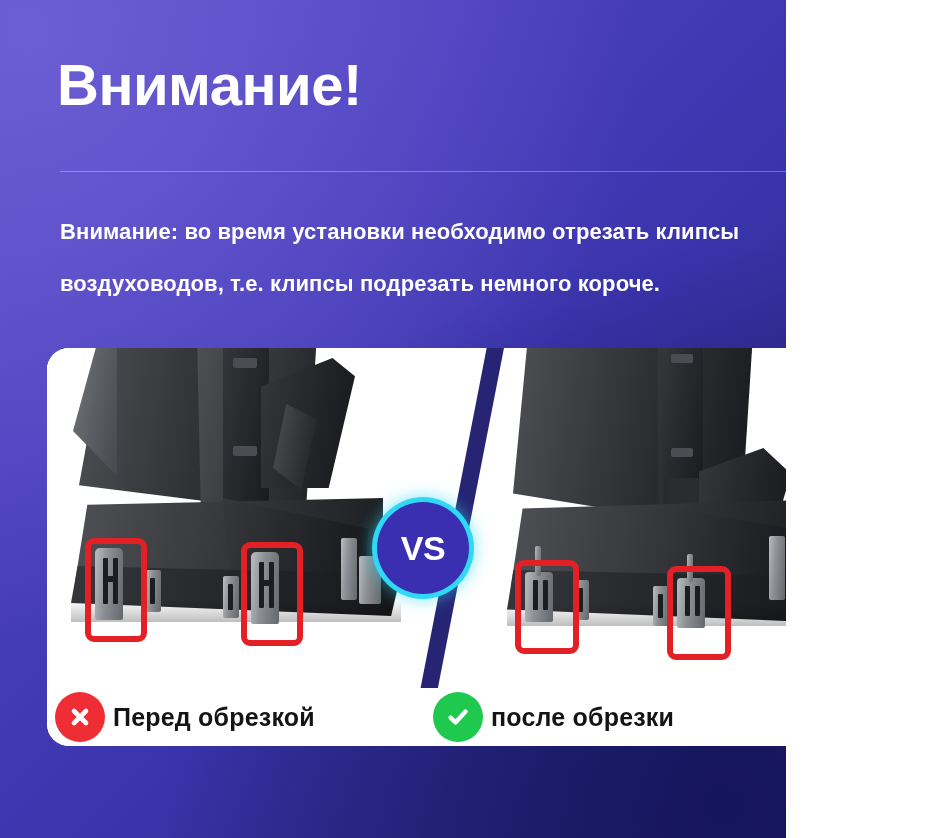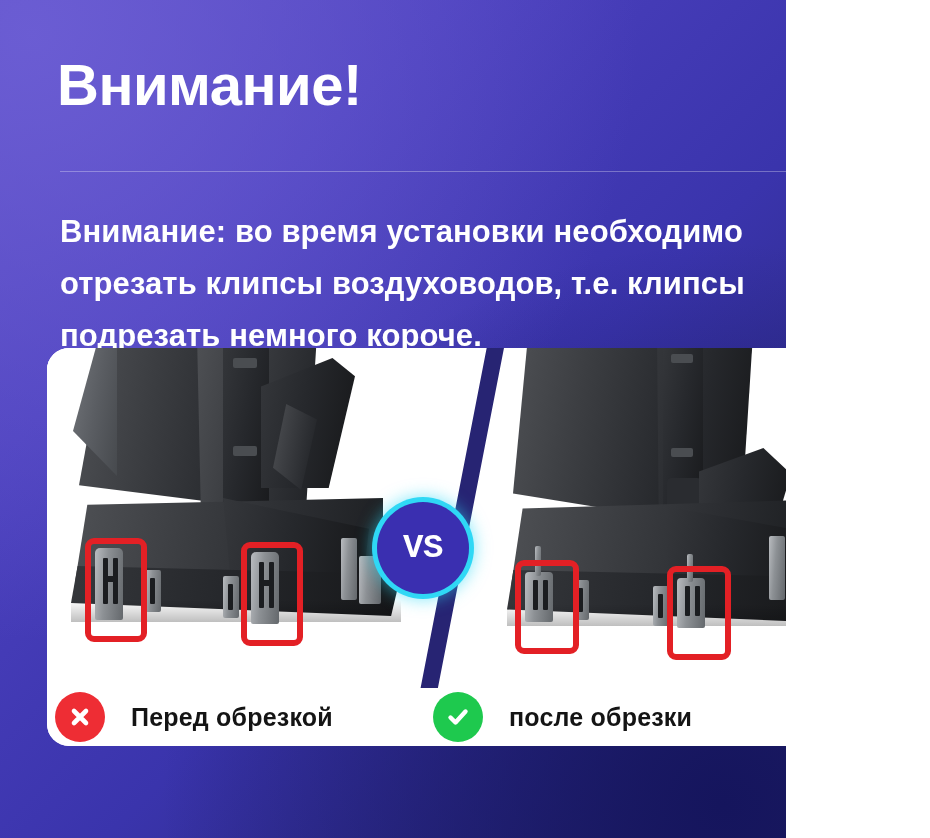--- a/index.html
+++ b/index.html
@@ -63,21 +63,21 @@
   }
 
   
   .lede {
     position: absolute;
     left: 60px;
     top: 206px;
     width: 820px;
     margin: 0;
     color: #ffffff;
-    font-size: 31px;
+    font-size: 22px;
     line-height: 52px;
     font-weight: bold;
     letter-spacing: 0.1px;
   }
 
   
   .card {
     position: absolute;
     left: 47px;
     top: 348px;
@@ -121,21 +121,20 @@
     height: 92px;
     border-radius: 50%;
     background: #3a2fb0;
     box-shadow:
       0 0 0 5px #2fd8f5,
       0 0 16px 6px rgba(47,216,245,0.55);
     display: flex;
     align-items: center;
     justify-content: center;
     z-index: 6;
-    font-family: Liberation Mono, monospace;
   }
   .vs-badge span {
     color: #ffffff;
     font-size: 34px;
     font-weight: bold;
     letter-spacing: -0.5px;
     line-height: 1;
   }
 
   
@@ -146,21 +145,21 @@
     width: 833px;
     height: 58px;
     background: #ffffff;
   }
   .caption {
     position: absolute;
     top: 0;
     height: 58px;
     display: flex;
     align-items: center;
-    gap: 26px;
+    gap: 8px;
   }
   .caption-bad  { left: 8px; }
   .caption-good { left: 386px; }
 
   .badge-circle {
     width: 50px;
     height: 50px;
     border-radius: 50%;
     display: flex;
     align-items: center;

